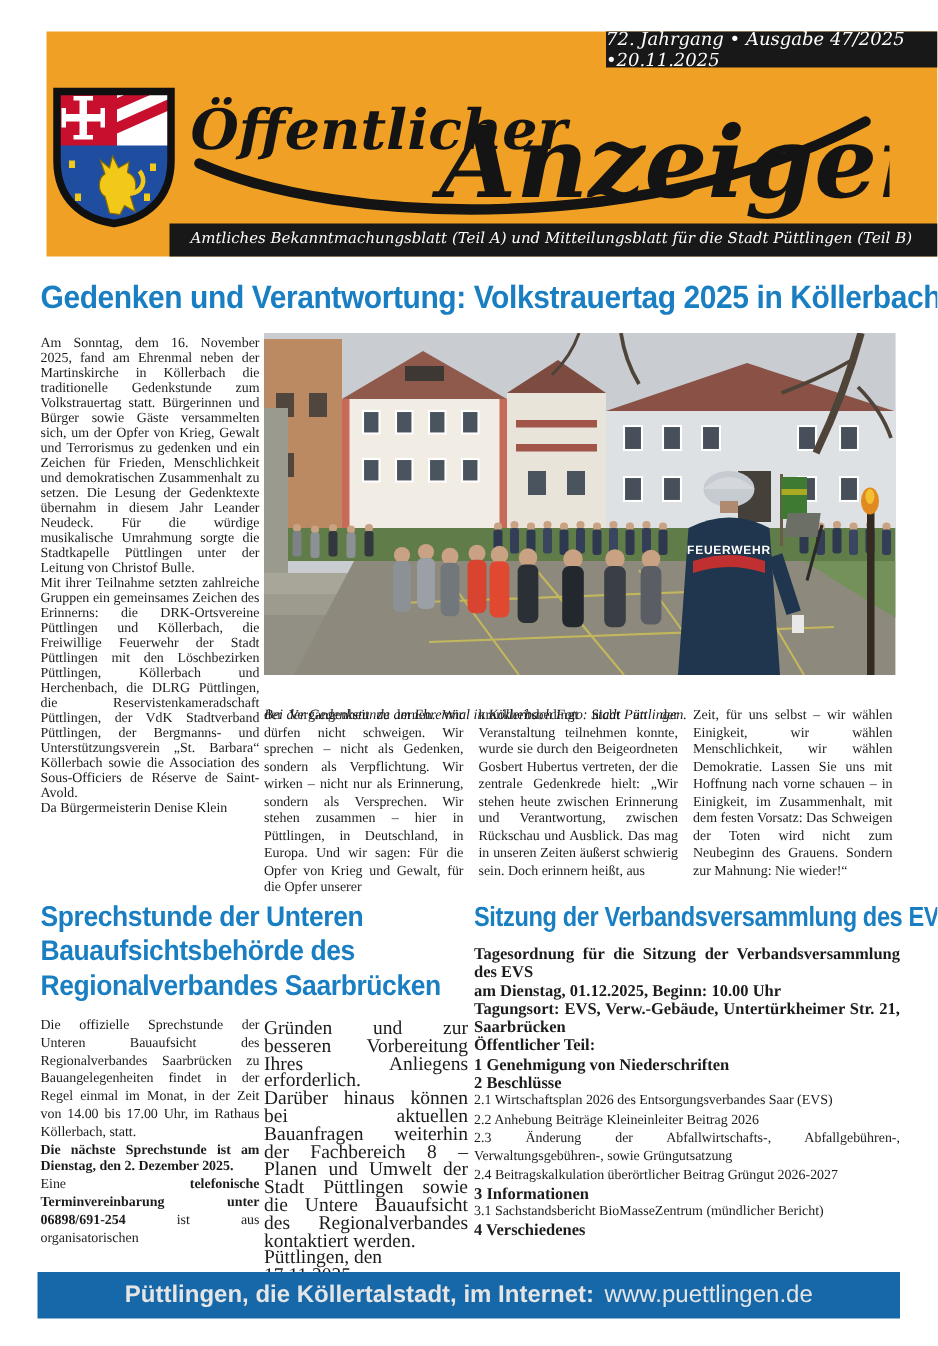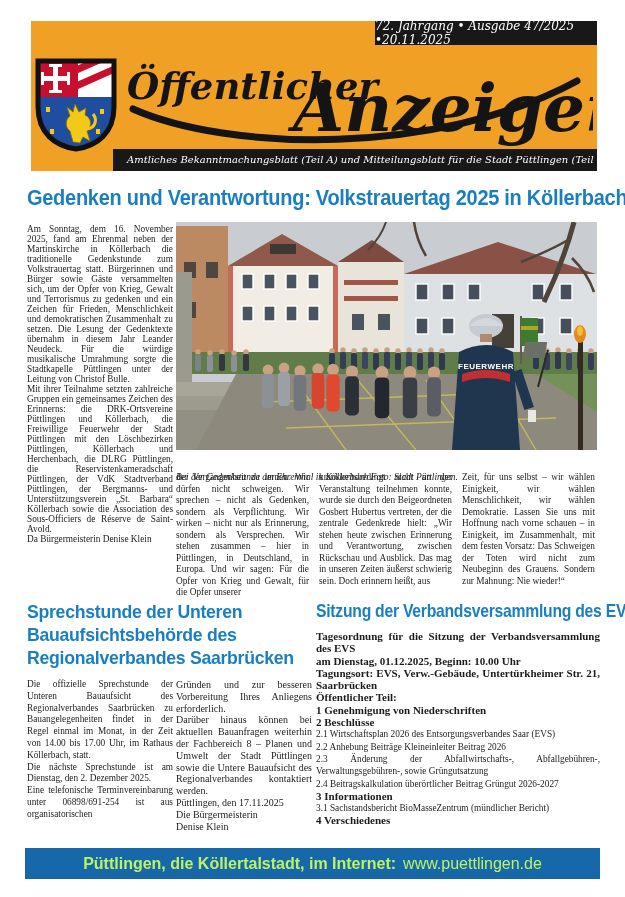--- a/index.html
+++ b/index.html
@@ -1,20 +1,20 @@
 <!DOCTYPE html>
 <html lang="de"><head>
 <meta charset="utf-8">
 <style>
   html,body{margin:0;padding:0;background:#fff;}
   .page{position:relative;width:625px;height:897px;background:#ffffff;overflow:hidden;
         font-family:"Liberation Serif",serif;color:#1c1c1c;}
 
   
-  .masthead{position:absolute;left:31px;top:21px;width:566px;height:150px;background:#F0A125;}
+  .masthead{position:absolute;left:31px;top:21px;width:566px;height:150px;background:#F0A125;padding-left:29px;}
   .issue-bar{position:absolute;top:0;right:0;width:222px;height:24px;background:#181818;
              color:#fff;font:italic 12px "DejaVu Serif",serif;display:flex;align-items:center;justify-content:center;}
   .crest{position:absolute;left:3px;top:36px;width:84px;height:96px;}
   .script-title{position:absolute;left:86px;top:18px;width:476px;height:112px;}
   .subtitle-bar{position:absolute;left:82px;bottom:0;right:0;height:22px;background:#181818;
                 color:#fff;font:italic 10px "DejaVu Serif",serif;line-height:22px;padding-left:14px;box-sizing:border-box;}
 
   
   .headline{font-family:"Liberation Sans",sans-serif;font-weight:bold;color:#1A7FC2;
             letter-spacing:-0.3px;transform:scaleX(0.93);transform-origin:left top;}
@@ -22,32 +22,32 @@
   .h-a2{position:absolute;left:27px;top:600px;width:300px;font-size:19px;line-height:23px;}
   .h-a3{position:absolute;left:316px;top:600px;font-size:18.5px;white-space:nowrap;transform:scaleX(0.85);}
 
   
   .serifcol{position:absolute;text-align:justify;}
   .serifcol p{margin:0;}
   .a1-left{left:27px;top:224px;width:146px;font-size:9.3px;line-height:10px;}
   .a1-cols{left:176px;top:472px;width:421px;display:flex;gap:10px;font-size:9.3px;line-height:11.5px;}
   .a1-cols > div{width:133px;text-align:justify;}
   .a2-col1{left:27px;top:679px;width:146px;font-size:9.3px;line-height:11.8px;}
-  .a2-col2{left:176px;top:679px;width:136px;font-size:10px;line-height:11.8px;}
+  .a2-col2{left:176px;top:679px;width:136px;font-size:13px;line-height:11.8px;}
   .a3-body{left:316px;top:630px;width:284px;font-size:9.3px;line-height:12.3px;text-align:justify;}
   .a3-body .bd{font-weight:bold;font-size:11px;}
-  .bold{font-weight:normal;}
+  .bold{font-weight:bold;}
 
   
   .photo{position:absolute;left:176px;top:222px;width:421px;height:228px;background:#c9cdd2;}
   .caption{position:absolute;left:176px;top:472px;width:421px;font:italic 9.5px "Liberation Serif",serif;}
 
   
   .footer-bar{position:absolute;left:25px;top:848px;width:575px;height:31px;background:#1668A8;
-              color:#bef264;display:flex;align-items:center;justify-content:center;
+              color:#e5e5e5;display:flex;align-items:center;justify-content:center;
               font-family:"Liberation Sans",sans-serif;font-size:16px;}
   .footer-bar .b{font-weight:bold;}
   .footer-bar .u{margin-left:7px;font-weight:normal;cursor:pointer;}
 </style>
 </head>
 <body>
 
 <div class="page">
 
   <div class="masthead">

